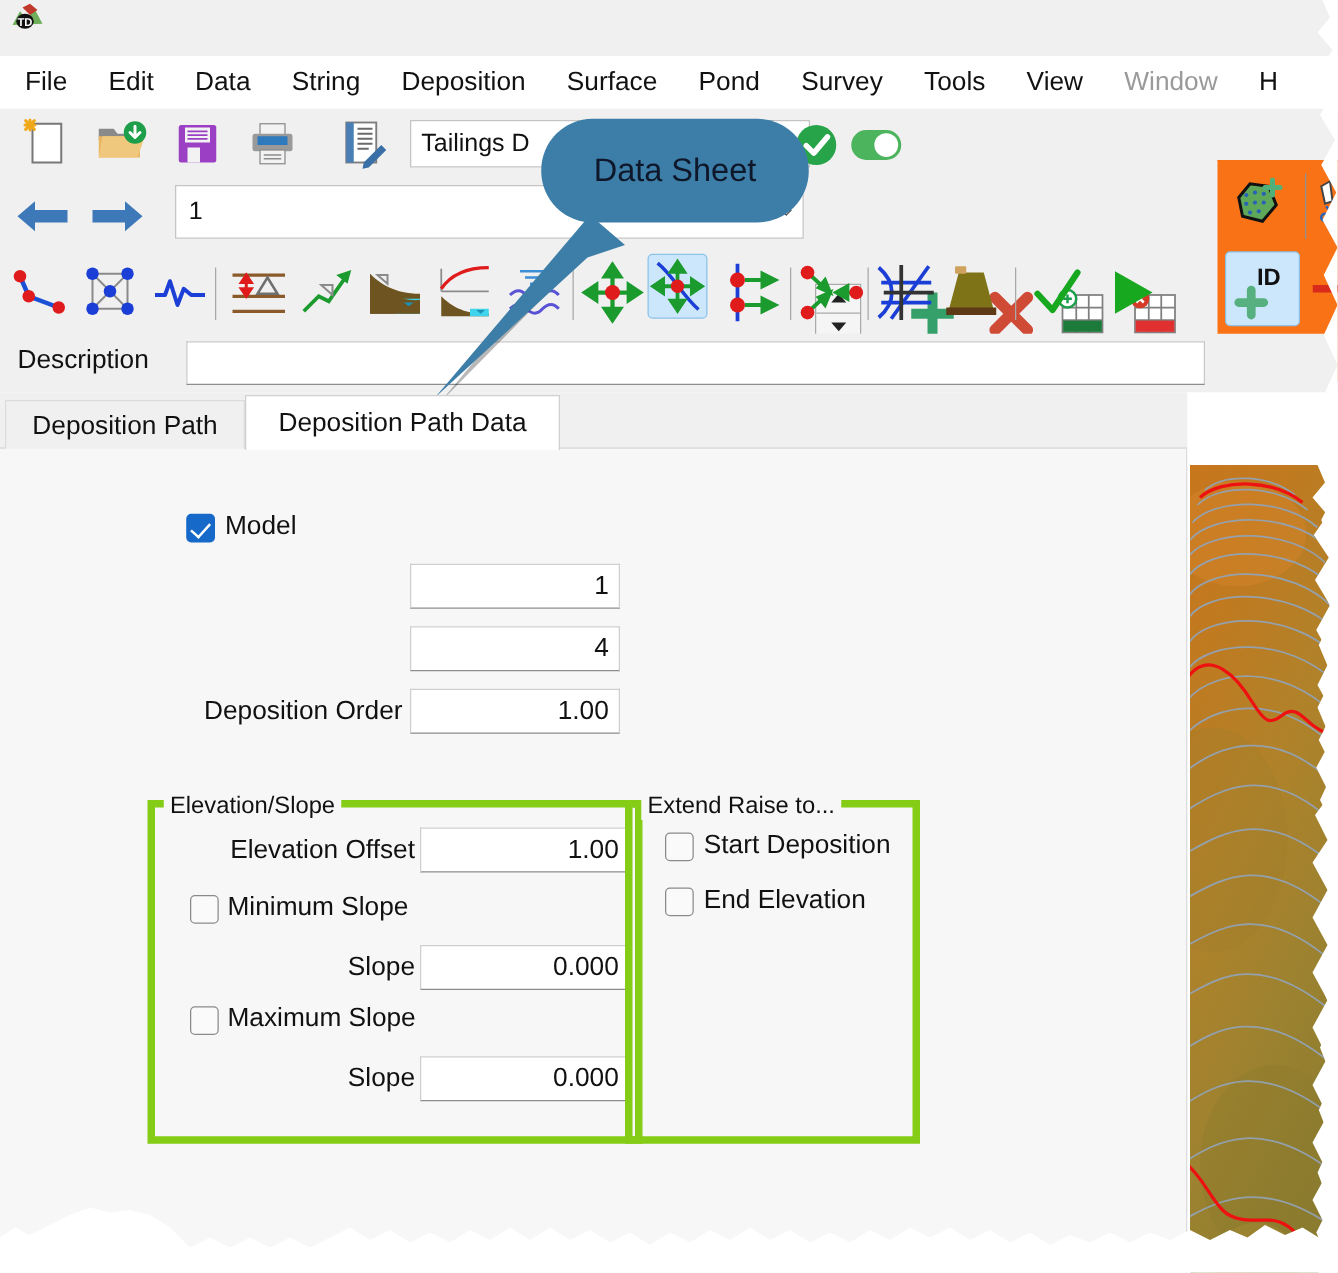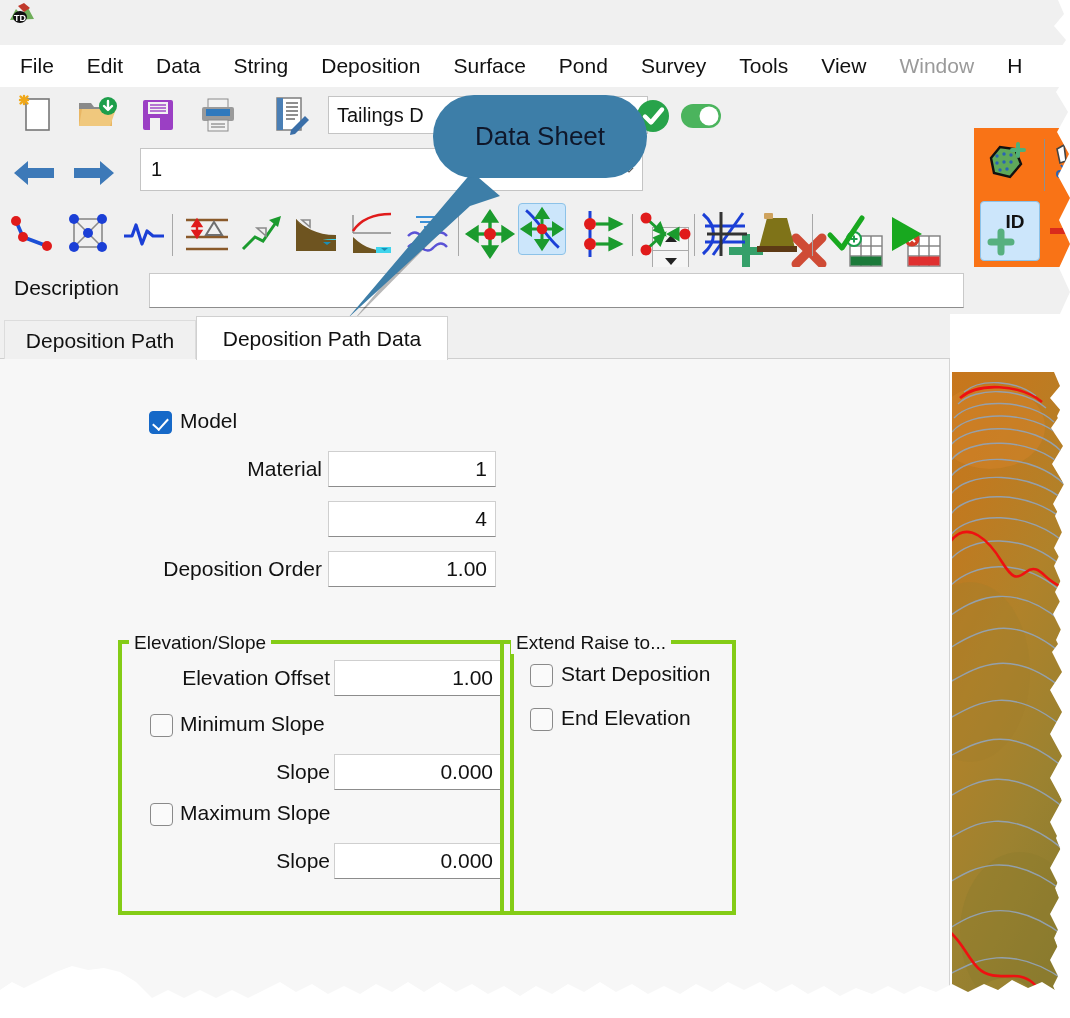--- a/index.html
+++ b/index.html
@@ -84,21 +84,21 @@
 
   .cbox{ position:absolute; width:23px;height:23px; border-radius:4px; }
   .cbox.off{ background:#fafafa; border:1.6px solid #8a8a8a; }
   .cbox.on{ background:#1669c8; border:1.6px solid #1669c8; }
   .cbox.on:after{
     content:""; position:absolute; left:6px; top:3px; width:7px;height:13px;
     border:solid #fff; border-width:0 2.4px 2.4px 0; transform:rotate(42deg);
   }
   .cbl{ position:absolute; font-size:21px; color:#111; white-space:nowrap;}
 
-  .group{ position:absolute; border:4px solid #84cc16; }
+  .group{ position:absolute; border:6px solid #84cc16; }
   .group-title{ position:absolute; background:#f7f7f7; font-size:19px; color:#111;
                 padding:0 5px; top:-12px; left:7px; white-space:nowrap;}
 
   
   #mapcol{ position:absolute; left:950px; top:314px; width:120px; height:704px;
            background:#ffffff; overflow:hidden;}
   #viewbtns{ position:absolute; left:950px; top:314px; width:120px; height:58px; background:#f7f7f7;}
   .viewbtn{ position:absolute; top:6px; width:52px; height:47px; display:flex;
             align-items:center; justify-content:center;}
   .viewbtn.sel{ background:#cce6fb; border:1px solid #7ab6e0; border-radius:3px;}
@@ -550,21 +550,20 @@
 <div id="tabstrip">
   <div class="tab active" style="left:196px;width:252px;">Deposition Path Data</div>
   <div class="tab" style="left:4px;width:192px;">Deposition Path</div>
 </div>
 
 <div id="panel">
 
   <div class="cbox on" style="left:149px;top:52px;"></div>
   <div class="cbl" style="left:180px;top:50px;">Model</div>
 
-  <div class="lbl" style="left:80px;top:98px;width:242px;">Material</div>
   <div class="fld" style="left:328px;top:92px;width:168px;height:36px;">1</div>
 
   <div class="fld" style="left:328px;top:142px;width:168px;height:36px;">4</div>
 
   <div class="lbl" style="left:80px;top:198px;width:242px;">Deposition Order</div>
   <div class="fld" style="left:328px;top:192px;width:168px;height:36px;">1.00</div>
 
   <div class="group" style="left:118px;top:281px;width:396px;height:275px;">
     <div class="group-title">Elevation/Slope</div>
 

